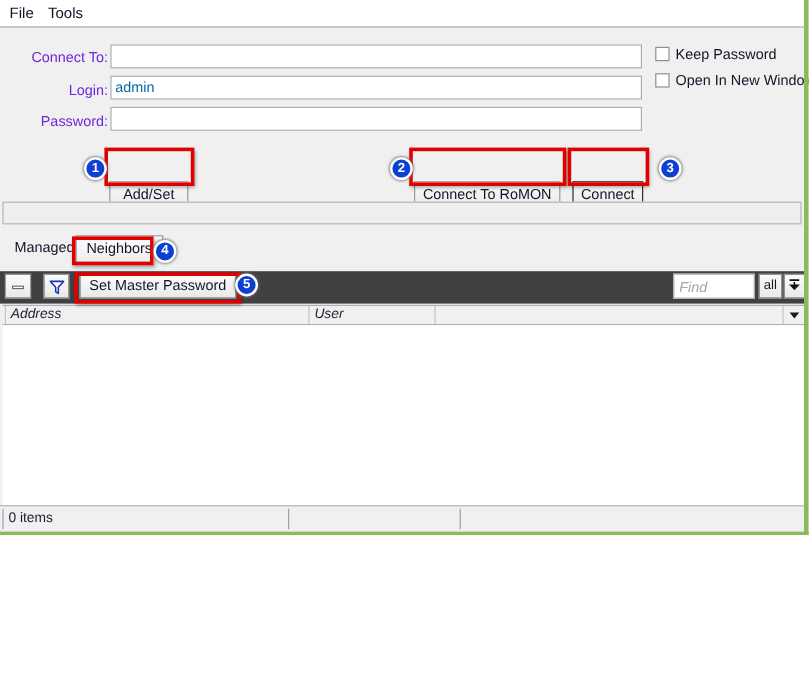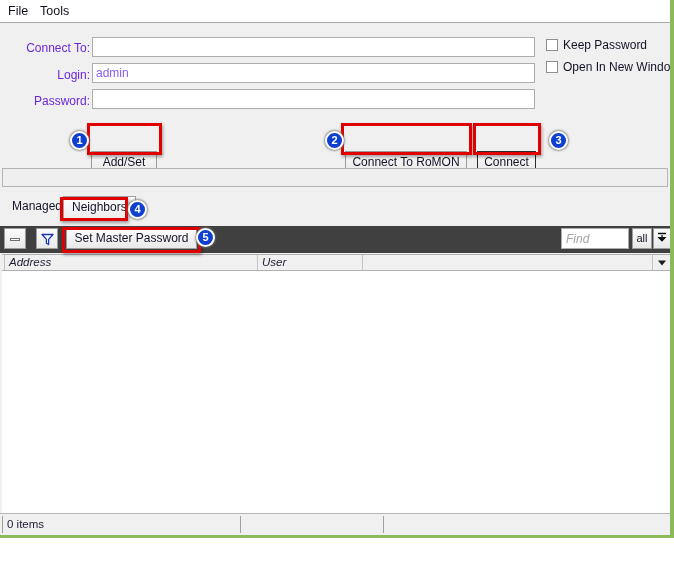--- a/index.html
+++ b/index.html
@@ -8,21 +8,21 @@
     background: #ffffff;
   }
   body {
     font-family: "Liberation Sans", sans-serif;
     font-size: 12px;
     color: #1b1b2f;
   }
   #app {
     position: relative;
     width: 674px;
-    height: 538px;
+    height: 446px;
     overflow: hidden;
     background: #f0f0f0;
     box-sizing: border-box;
   }
 
   
   .frame-edge {
     position: absolute;
     background: #8cba5b;
   }
@@ -70,21 +70,21 @@
   .text-input {
     position: absolute;
     left: 92px;
     width: 443px;
     height: 20px;
     background: #ffffff;
     border: 1px solid #adadad;
     box-sizing: border-box;
     font-family: "Liberation Sans", sans-serif;
     font-size: 12px;
-    color: #8b5cf6;
+    color: #0369a1;
     padding: 0 3px;
     line-height: 18px;
     outline: none;
   }
   .inp-connect { top: 13px; }
   .inp-login   { top: 39px; }
   .inp-pass    { top: 65px; }
 
   
   .cbox-row {

